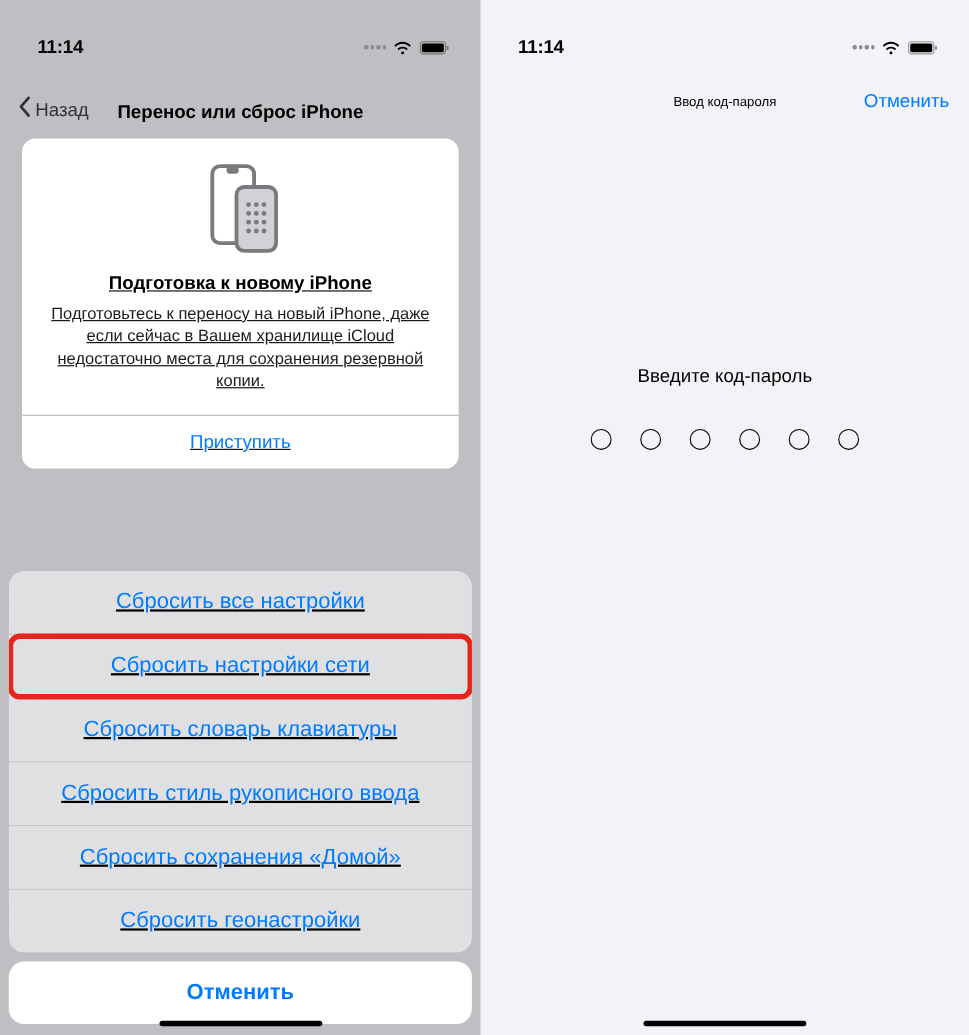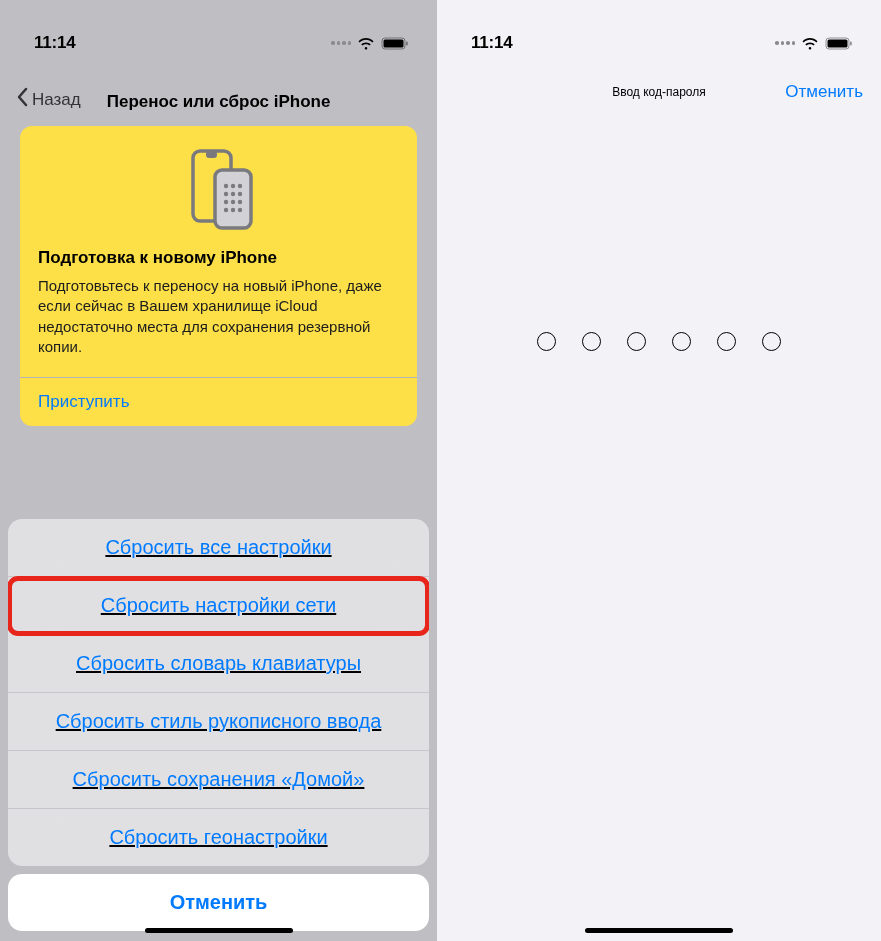--- a/index.html
+++ b/index.html
@@ -76,24 +76,26 @@
       gap: 4px;
     }
     .nav-title {
       font-size: 17px;
       font-weight: 600;
       margin-left: 10px;
     }
 
     
     .card {
-      background: #fde047;
+      background: #ffffff;
       border-radius: 12px;
       margin: 14px 20px 0 20px;
       padding: 22px 18px 0 18px;
+      text-align: center;
+      text-decoration: underline;
     }
     .card-icon {
       display: flex;
       justify-content: center;
       margin-bottom: 18px;
     }
     .card-title {
       font-size: 17px;
       font-weight: 600;
       margin-bottom: 8px;
@@ -316,20 +318,21 @@
       </span>
     </div>
   </div>
 
   <div class="passcode-nav">
     <span class="passcode-nav-title">Ввод код-пароля</span>
     <span class="passcode-cancel">Отменить</span>
   </div>
 
   <div class="passcode-body">
+    <div class="passcode-prompt">Введите код-пароль</div>
     <div class="passcode-dots">
       <span class="pin-dot"></span>
       <span class="pin-dot"></span>
       <span class="pin-dot"></span>
       <span class="pin-dot"></span>
       <span class="pin-dot"></span>
       <span class="pin-dot"></span>
     </div>
   </div>
 

